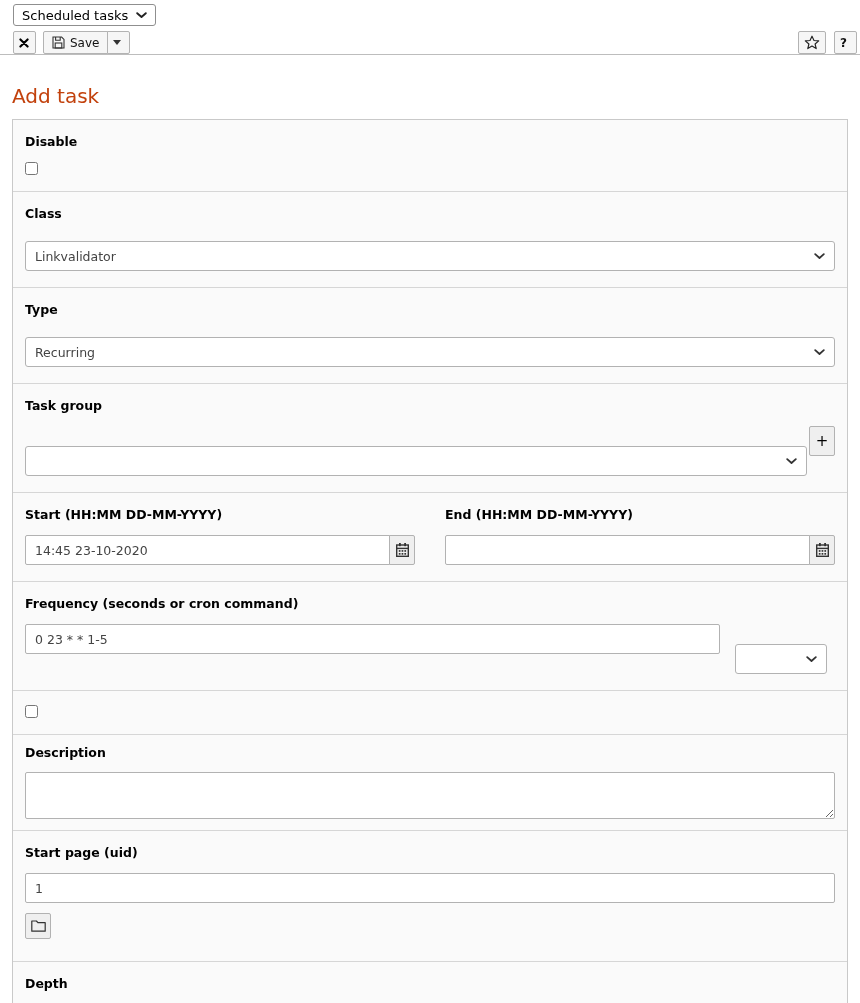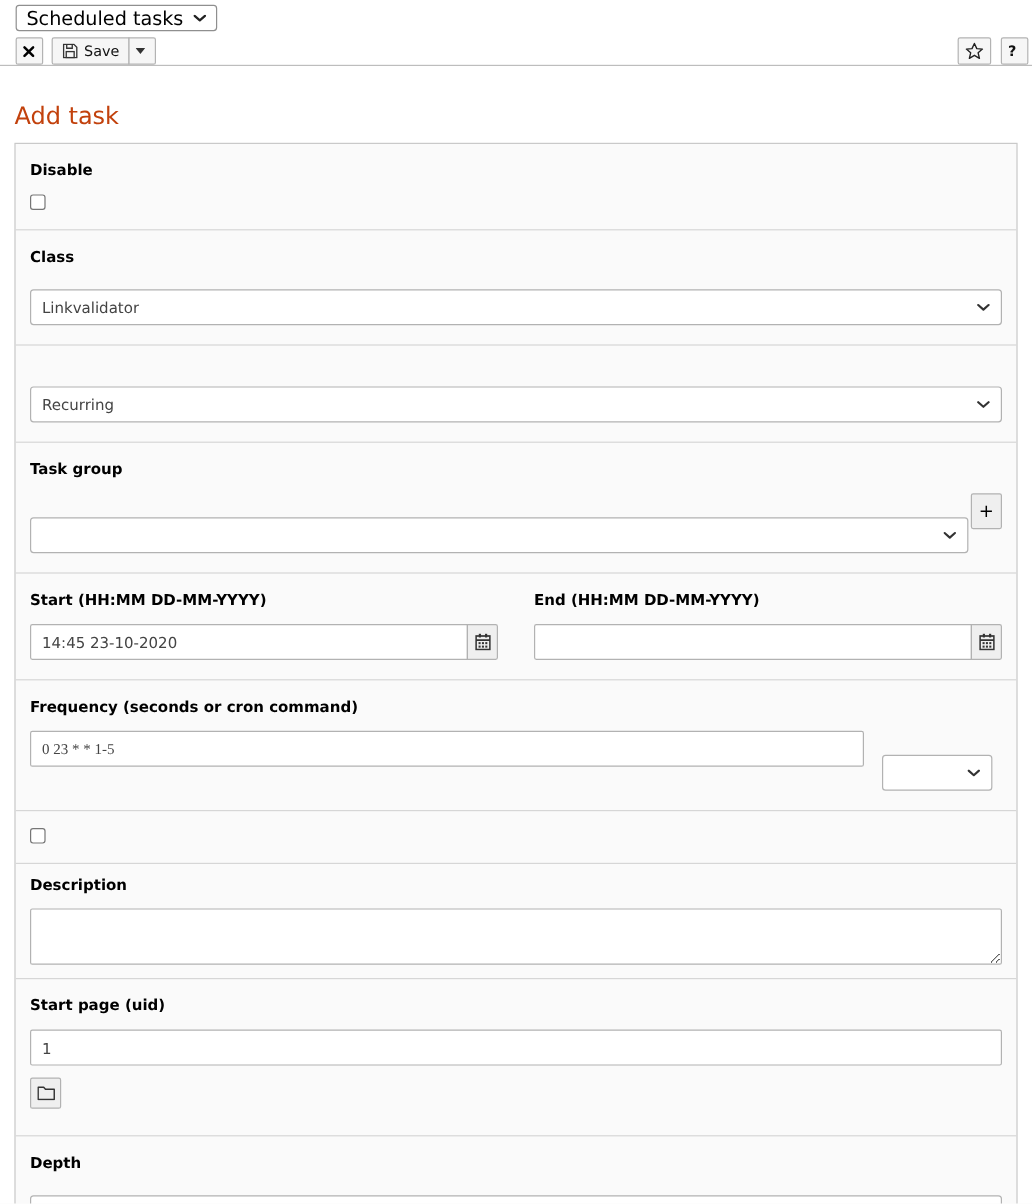--- a/index.html
+++ b/index.html
@@ -20,21 +20,21 @@
   }
   .module-select {
     display: inline-flex;
     align-items: center;
     gap: 8px;
     height: 22px;
     padding: 0 8px;
     border: 1px solid #8f8f8f;
     border-radius: 3px;
     background: #fff;
-    font-size: 16px;
+    font-size: 13px;
     cursor: pointer;
   }
   .toolbar-row {
     display: flex;
     align-items: center;
     margin-top: 5px;
   }
   .tbtn {
     display: inline-flex;
     align-items: center;
@@ -130,21 +130,21 @@
     background: #efefef;
     cursor: pointer;
     font-size: 15px;
     font-family: inherit;
   }
   .two-col { display: flex; gap: 30px; }
   .two-col .col { flex: 1 1 0; }
   .tg-row { display: flex; gap: 2px; align-items: stretch; }
   .tg-row .selectbox { flex: 1 1 auto; }
   .tg-row .sq-btn { height: 30px; flex: 0 0 26px; }
-  .freq-row { display: flex; gap: 15px; padding-right: 8px; font-family: Liberation Serif, serif; }
+  .freq-row { display: flex; gap: 15px; padding-right: 8px; }
   .freq-row .ctrl { flex: 1 1 auto; }
   .freq-row .selectbox { flex: 0 0 92px; width: 92px; }
 
   .sec-desc { padding: 10px 12px 11px; }
   .sec-desc .flabel { margin-bottom: 12px; }
   textarea.ctrl {
     height: 47px;
     resize: both;
     padding-top: 5px;
     display: block;
@@ -222,20 +222,21 @@
       <span class="selval">Linkvalidator</span>
       <span style="display:inline-flex">
         <svg width="11" height="7" viewBox="0 0 11 7">
             <path d="M1.2 1.2l4.3 3.8 4.3-3.8" fill="none" stroke="#333" stroke-width="1.8" stroke-linecap="round" stroke-linejoin="round"></path>
           </svg>
       </span>
     </div>
   </div>
 
   <div class="fsec">
+    <div class="flabel">Type</div>
     <div class="ctrl selectbox">
       <span class="selval">Recurring</span>
       <span style="display:inline-flex">
         <svg width="11" height="7" viewBox="0 0 11 7">
             <path d="M1.2 1.2l4.3 3.8 4.3-3.8" fill="none" stroke="#333" stroke-width="1.8" stroke-linecap="round" stroke-linejoin="round"></path>
           </svg>
       </span>
     </div>
   </div>
 

